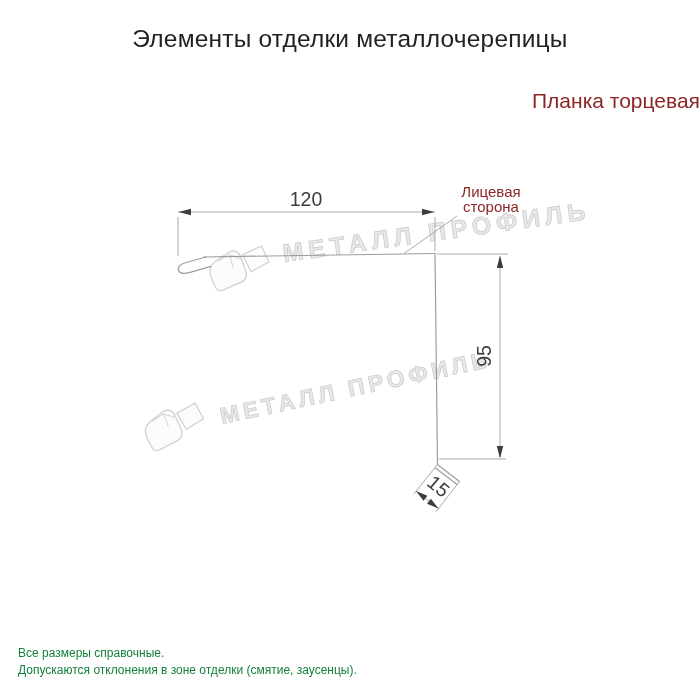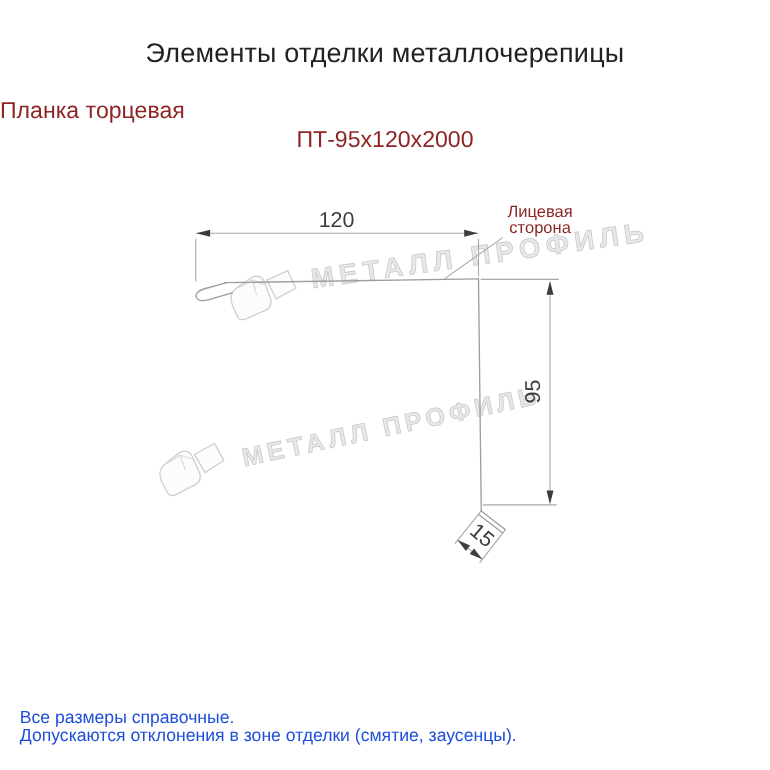--- a/index.html
+++ b/index.html
@@ -1,54 +1,53 @@
 <!DOCTYPE html>
 <html><head>
 <meta charset="utf-8">
 <style>
   html,body{margin:0;padding:0;background:#fff;}
   .page{
     position:relative;width:700px;height:700px;background:#ffffff;overflow:hidden;
     font-family:"Liberation Sans", sans-serif;
   }
   .title{
-    position:absolute;top:35px;left:0;width:700px;text-align:center;
+    position:absolute;top:25px;left:0;width:700px;text-align:center;
     font-size:24.5px;font-weight:400;color:#222222;letter-spacing:0.2px;
   }
   .product-name{
-    position:absolute;top:89px;left:0;width:700px;text-align:left;
+    position:absolute;top:89px;left:0;width:700px;text-align:right;
     font-size:21px;font-weight:400;color:#8e2525;
   }
   .product-sku{
     position:absolute;top:116px;left:0;width:700px;text-align:center;
     font-size:21px;font-weight:400;color:#8e2525;
   }
   svg.drawing{position:absolute;left:0;top:0;}
   svg text{font-family:"Liberation Sans", sans-serif;}
   .dim-text{fill:#3d3d3d;font-size:19.5px;}
   .face-label{fill:#8e2525;font-size:15px;}
   .thin{stroke:#a8a8a8;stroke-width:1;fill:none;}
   .profile{stroke:#9d9d9d;stroke-width:1.2;fill:none;stroke-linecap:round;}
   .arrow{fill:#3d3d3d;stroke:none;}
   .wm-text{fill:#e8e8e8;stroke:#c9c9c9;stroke-width:0.7;font-weight:bold;}
   .wm-logo{stroke:#cfcfcf;stroke-width:1.2;fill:#fcfcfc;}
   .wm-logo-line{stroke:#d6d6d6;stroke-width:1;fill:none;}
   .notes{
-    position:absolute;left:18px;top:645px;color:#1d4ed8;
-    font-size:16px;line-height:16.5px;
+    position:absolute;left:18px;top:645px;color:#15803d;
+    font-size:12px;line-height:16.5px;
   }
 </style>
 </head>
 <body>
 
 <div class="page">
 
   <div class="title">Элементы отделки металлочерепицы</div>
   <div class="product-name">Планка торцевая</div>
-  <div class="product-sku">ПТ-95х120х2000</div>
 
   <svg class="drawing" width="700" height="700" viewBox="0 0 700 700">
 
     <g transform="rotate(-8 284 262)">
       <g transform="translate(206,243)">
         <path class="wm-logo" d="M6,32 C1,18 3,12 12,8 L24,2 C31,-1 35,3 36,9 L39,23 C40,30 36,33 29,34 L15,38 C8,40 7,36 6,32 Z"></path>
         <path class="wm-logo-line" d="M12,9 L25,4 L36,10 M25,4 L27,18"></path>
         <path class="wm-logo" d="M38,6 L58,0 L63,17 L44,24 Z"></path>
       </g>
       <text class="wm-text" x="284" y="262" font-size="25" letter-spacing="5">МЕТАЛЛ ПРОФИЛЬ</text>

